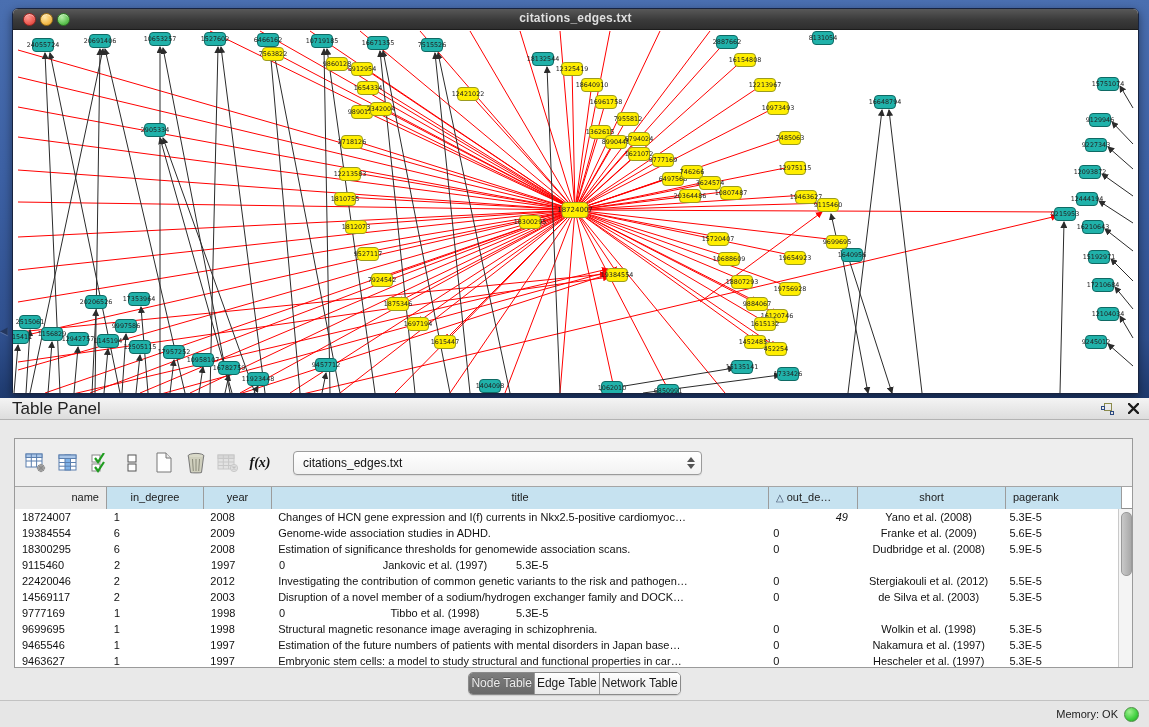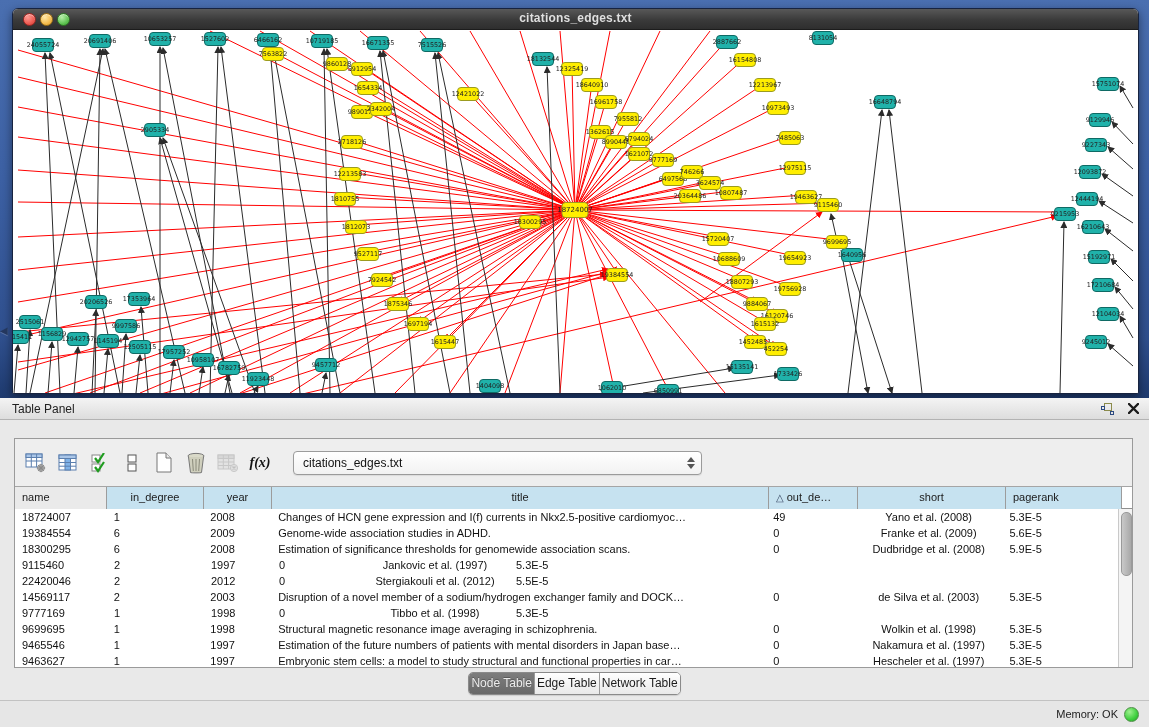--- a/index.html
+++ b/index.html
@@ -36,21 +36,21 @@
   .canvas svg{position:absolute;left:0;top:0;}
   #collapse-arrow{
     position:absolute;left:0px;top:326px;color:#24375e;font-size:10px;line-height:10px;
     text-shadow:0 1px 0 rgba(255,255,255,.2);
   }
   
   #table-panel{position:absolute;left:0;top:398px;width:1149px;height:329px;background:#e9e9e9;}
   .panel-header{
     height:21px;border-bottom:1px solid #b3b3b3;
     background:linear-gradient(180deg,#f4f4f4,#dddddd);
-    display:flex;align-items:center;padding:0 8px 0 12px;font-size:12px;color:#222;
+    display:flex;align-items:center;padding:0 8px 0 12px;font-size:17px;color:#222;
   }
   .panel-header .spacer{flex:1;}
   .ph-icon{width:16px;height:14px;margin-left:10px;display:inline-flex;align-items:center;justify-content:center;cursor:default;}
   
   .table-card{
     position:absolute;left:14px;top:40px;width:1119px;height:230px;
     border:1px solid #9a9a9a;background:#eeeeee;box-sizing:border-box;
     display:flex;flex-direction:column;
   }
   .toolbar{flex:0 0 47px;display:flex;align-items:center;padding-left:6px;background:#eeeeee;}
@@ -755,35 +755,35 @@
         <span class="val">citations_edges.txt</span>
         <span class="arrows">
             <i class="up"></i>
             <i class="down"></i>
           </span>
       </div>
     </div>
 
     <div class="grid-wrap">
       <div class="grid-header" id="grid-header">
-          <div class="gh-cell gray" style="width: 92px; text-align: left;">name</div>
+          <div class="gh-cell gray" style="width: 92px; text-align: right;">name</div>
           <div class="gh-cell" style="width: 97px; text-align: center;">in_degree</div>
           <div class="gh-cell" style="width: 68px; text-align: center;">year</div>
           <div class="gh-cell" style="width: 497px; text-align: center;">title</div>
           <div class="gh-cell" style="width: 89px; text-align: left;"><span class="tri">△</span>out_de…</div>
           <div class="gh-cell" style="width: 148px; text-align: center;">short</div>
           <div class="gh-cell" style="width: 116px; text-align: left;">pagerank</div>
         </div>
       <div class="grid-body" id="grid-body">
           <div class="g-row">
             <div class="g-cell" style="width: 92px; text-align: left;">18724007</div>
             <div class="g-cell" style="width: 97px; text-align: left;">1</div>
             <div class="g-cell" style="width: 68px; text-align: left;">2008</div>
             <div class="g-cell" style="width: 497px; text-align: left;">Changes of HCN gene expression and I(f) currents in Nkx2.5-positive cardiomyoc…</div>
-            <div class="g-cell" style="width: 89px; text-align: left;">49</div>
+            <div class="g-cell" style="width: 89px; text-align: right; font-style: italic;">49</div>
             <div class="g-cell" style="width: 148px; text-align: center;">Yano et al. (2008)</div>
             <div class="g-cell" style="width: 116px; text-align: left;">5.3E-5</div>
           </div>
           <div class="g-row">
             <div class="g-cell" style="width: 92px; text-align: left;">19384554</div>
             <div class="g-cell" style="width: 97px; text-align: left;">6</div>
             <div class="g-cell" style="width: 68px; text-align: left;">2009</div>
             <div class="g-cell" style="width: 497px; text-align: left;">Genome-wide association studies in ADHD.</div>
             <div class="g-cell" style="width: 89px; text-align: left;">0</div>
             <div class="g-cell" style="width: 148px; text-align: center;">Franke et al. (2009)</div>
@@ -803,20 +803,21 @@
             <div class="g-cell" style="width: 97px; text-align: left;">2</div>
             <div class="g-cell" style="width: 68px; text-align: left;">1997</div>
             <div class="g-cell" style="width: 89px; text-align: left;">0</div>
             <div class="g-cell" style="width: 148px; text-align: center;">Jankovic et al. (1997)</div>
             <div class="g-cell" style="width: 116px; text-align: left;">5.3E-5</div>
           </div>
           <div class="g-row">
             <div class="g-cell" style="width: 92px; text-align: left;">22420046</div>
             <div class="g-cell" style="width: 97px; text-align: left;">2</div>
             <div class="g-cell" style="width: 68px; text-align: left;">2012</div>
+            <div class="g-cell" style="width: 497px; text-align: left;">Investigating the contribution of common genetic variants to the risk and pathogen…</div>
             <div class="g-cell" style="width: 89px; text-align: left;">0</div>
             <div class="g-cell" style="width: 148px; text-align: center;">Stergiakouli et al. (2012)</div>
             <div class="g-cell" style="width: 116px; text-align: left;">5.5E-5</div>
           </div>
           <div class="g-row">
             <div class="g-cell" style="width: 92px; text-align: left;">14569117</div>
             <div class="g-cell" style="width: 97px; text-align: left;">2</div>
             <div class="g-cell" style="width: 68px; text-align: left;">2003</div>
             <div class="g-cell" style="width: 497px; text-align: left;">Disruption of a novel member of a sodium/hydrogen exchanger family and DOCK…</div>
             <div class="g-cell" style="width: 89px; text-align: left;">0</div>

